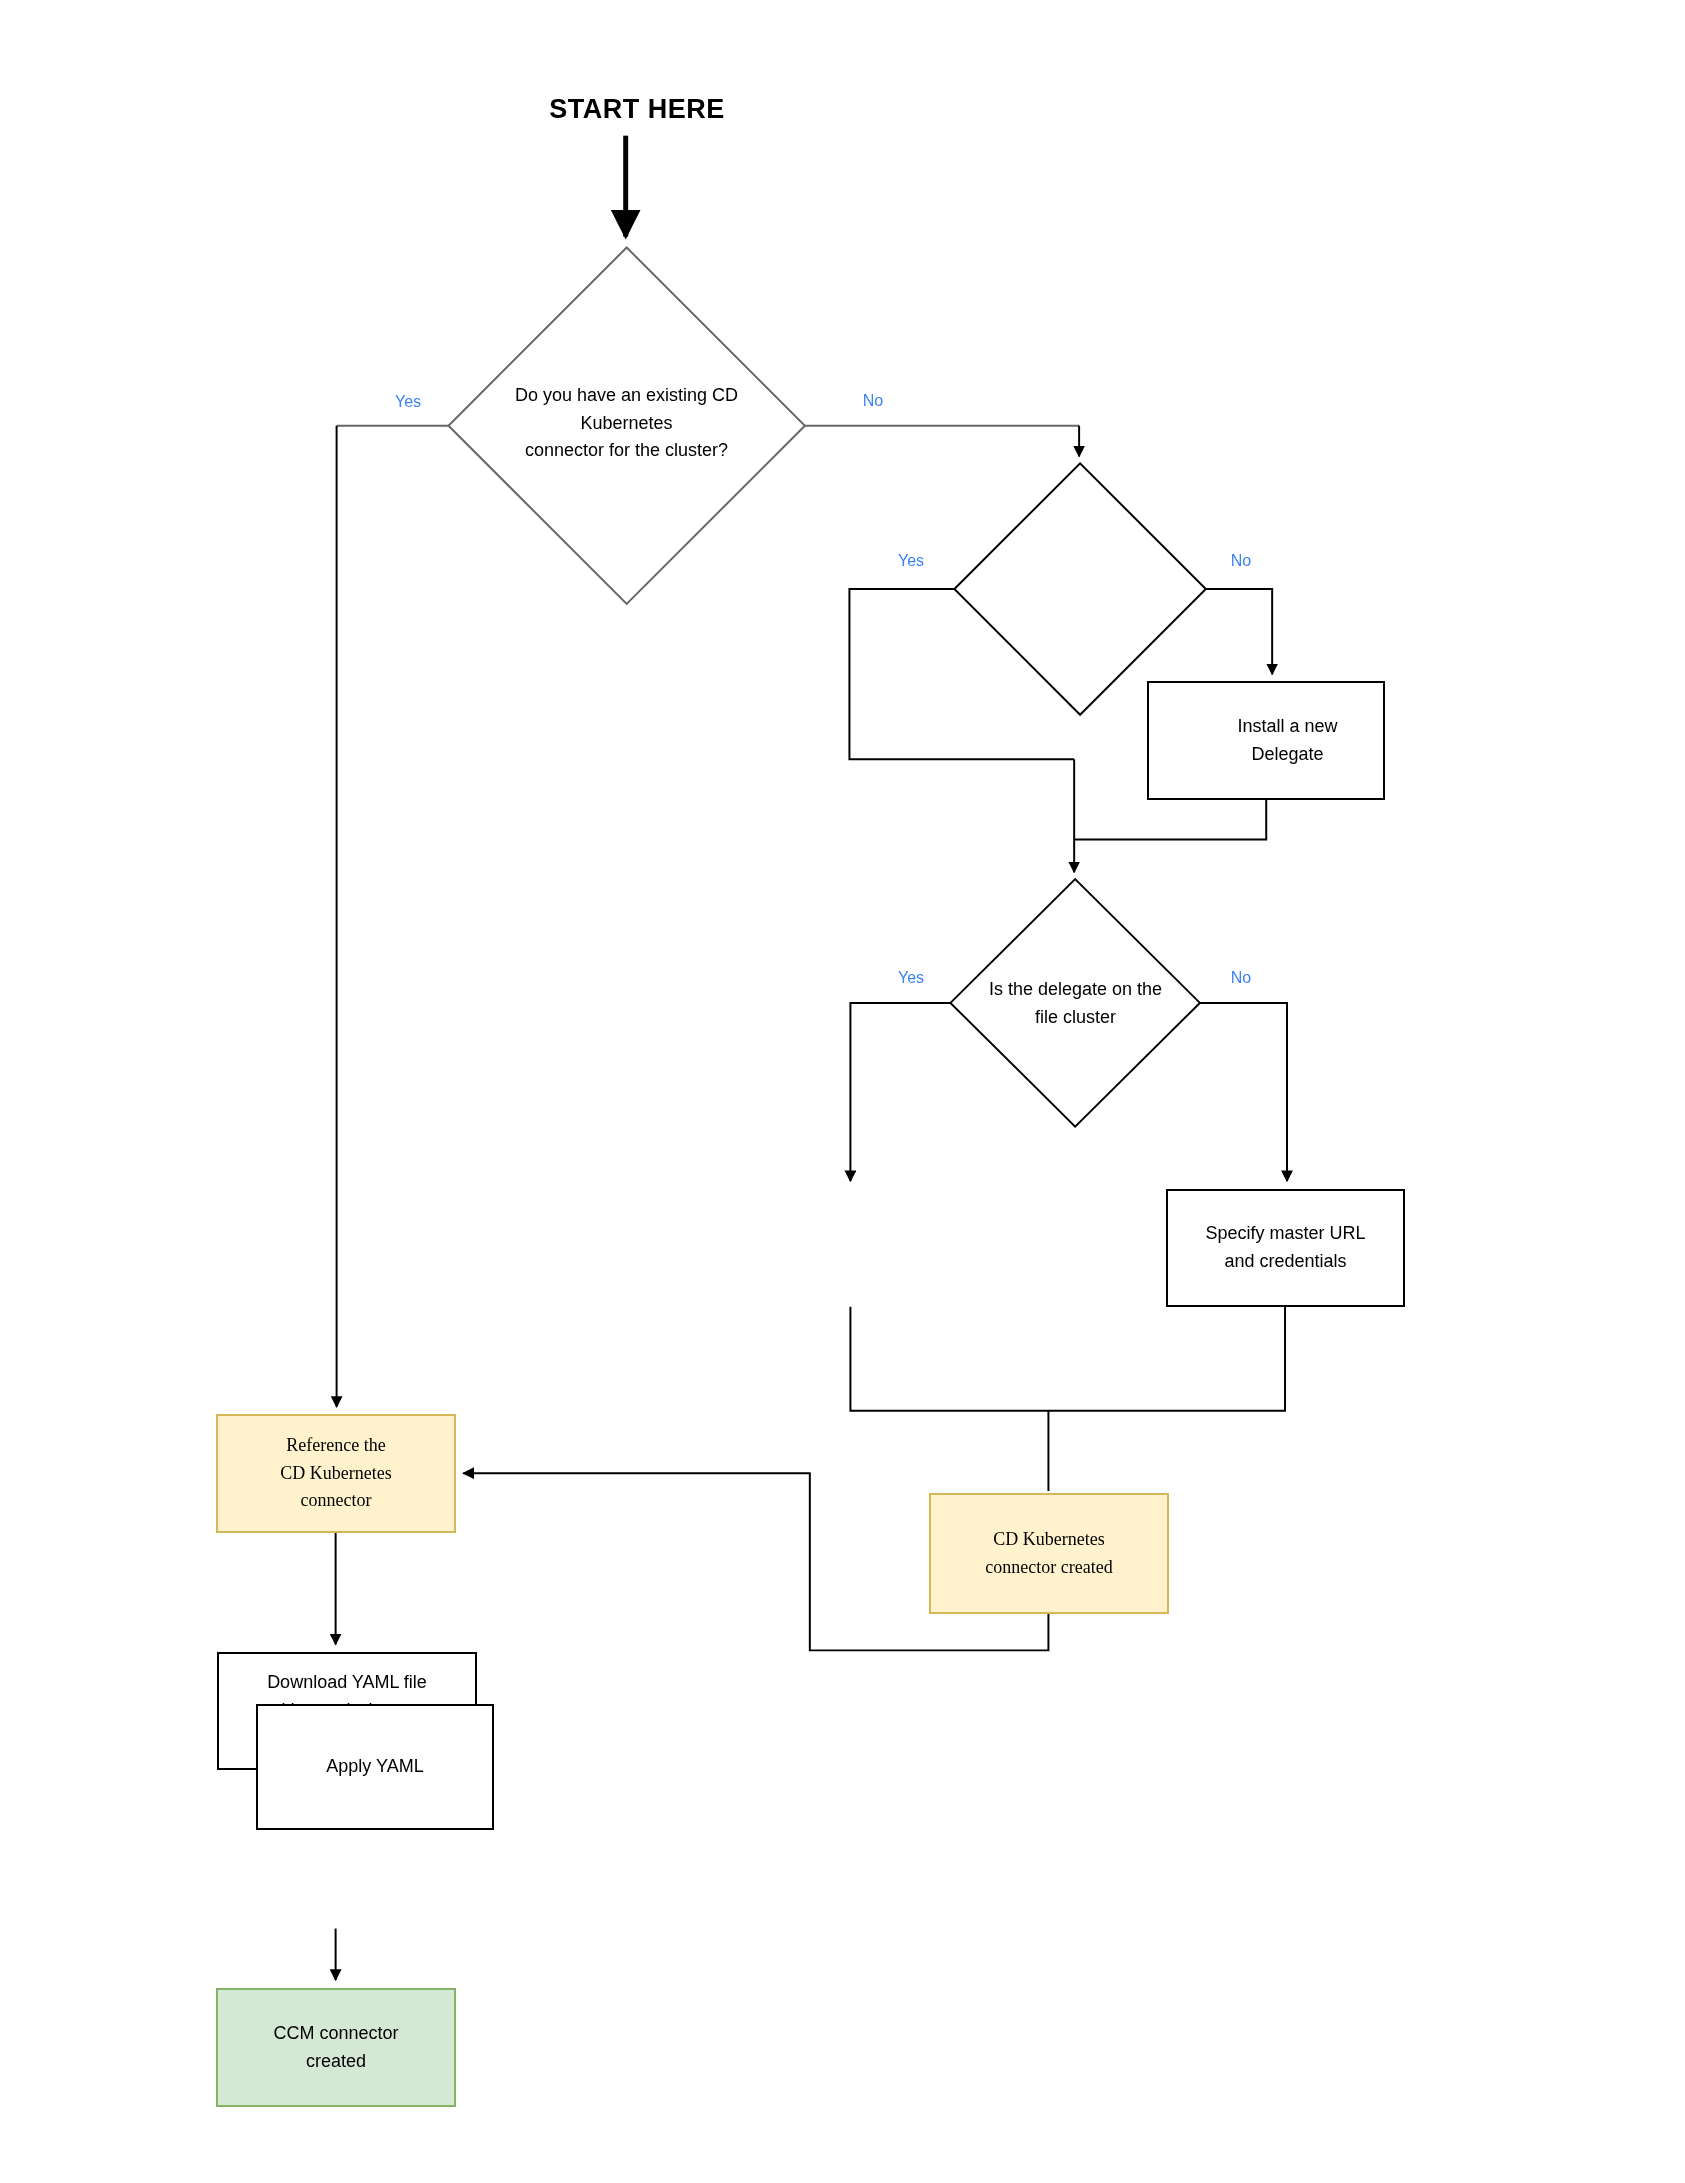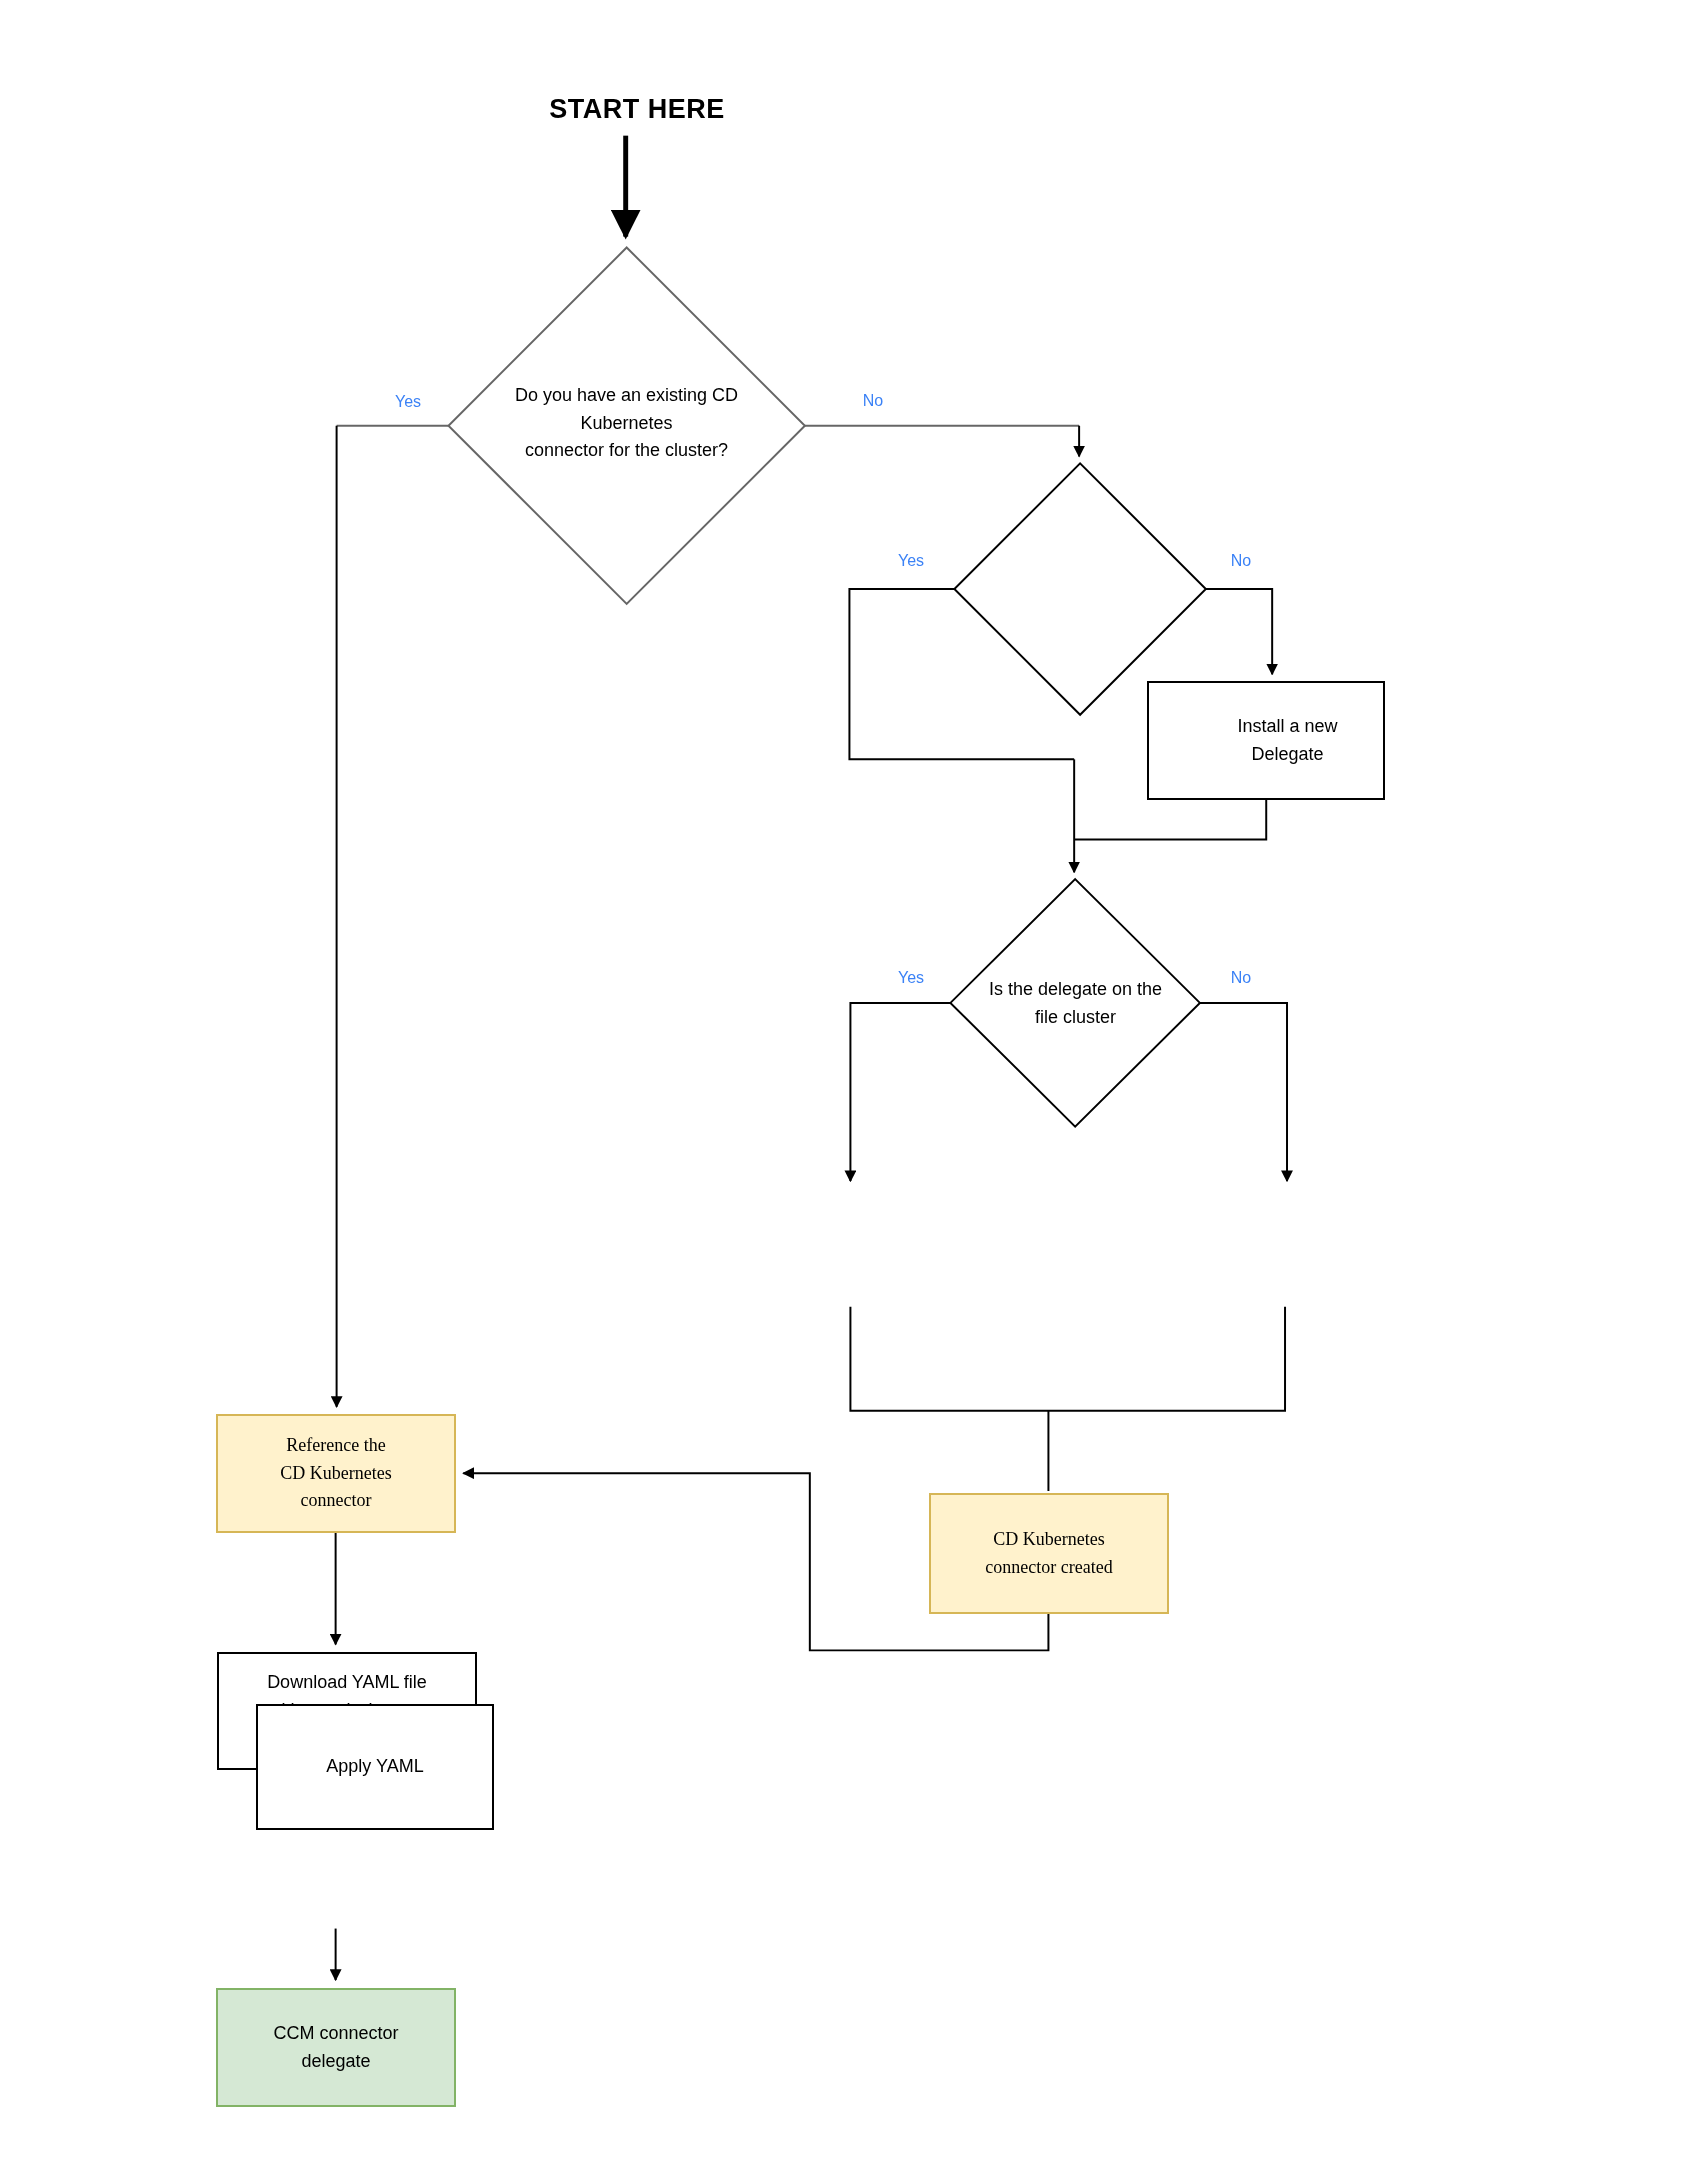--- a/index.html
+++ b/index.html
@@ -117,31 +117,33 @@
   <div class="edge-label" style="left:873px; top:401px;">No</div>
   <div class="edge-label" style="left:911px; top:561px;">Yes</div>
   <div class="edge-label" style="left:1241px; top:561px;">No</div>
   <div class="edge-label" style="left:911px; top:978px;">Yes</div>
   <div class="edge-label" style="left:1241px; top:978px;">No</div>
 
   <div class="node rect" style="left:1147px; top:681px; width:238px; height:119px;padding-left:43px;">Install a new
 Delegate</div>
 
 
+  <div class="node rect" style="left:1166px; top:1189px; width:239px; height:118px;">Specify master URL
+and credentials</div>
 
   <div class="node highlight" style="left:216px; top:1414px; width:240px; height:119px;">Reference the
 CD Kubernetes
 connector</div>
 
   <div class="node highlight" style="left:929px; top:1493px; width:240px; height:121px;">CD Kubernetes
 connector created</div>
 
   <div class="node rect" style="left:217px; top:1652px; width:260px; height:118px;">Download YAML file
 with permissions as
 per selections</div>
 
   <div class="node rect" style="left:217px; top:1704px; width:238px; height:126px;margin-left:39px;">Apply YAML</div>
 
   <div class="node success" style="left:216px; top:1988px; width:240px; height:119px;">CCM connector
-delegate</div>
+created</div>
 
 </div>
 
 
 </body></html>

